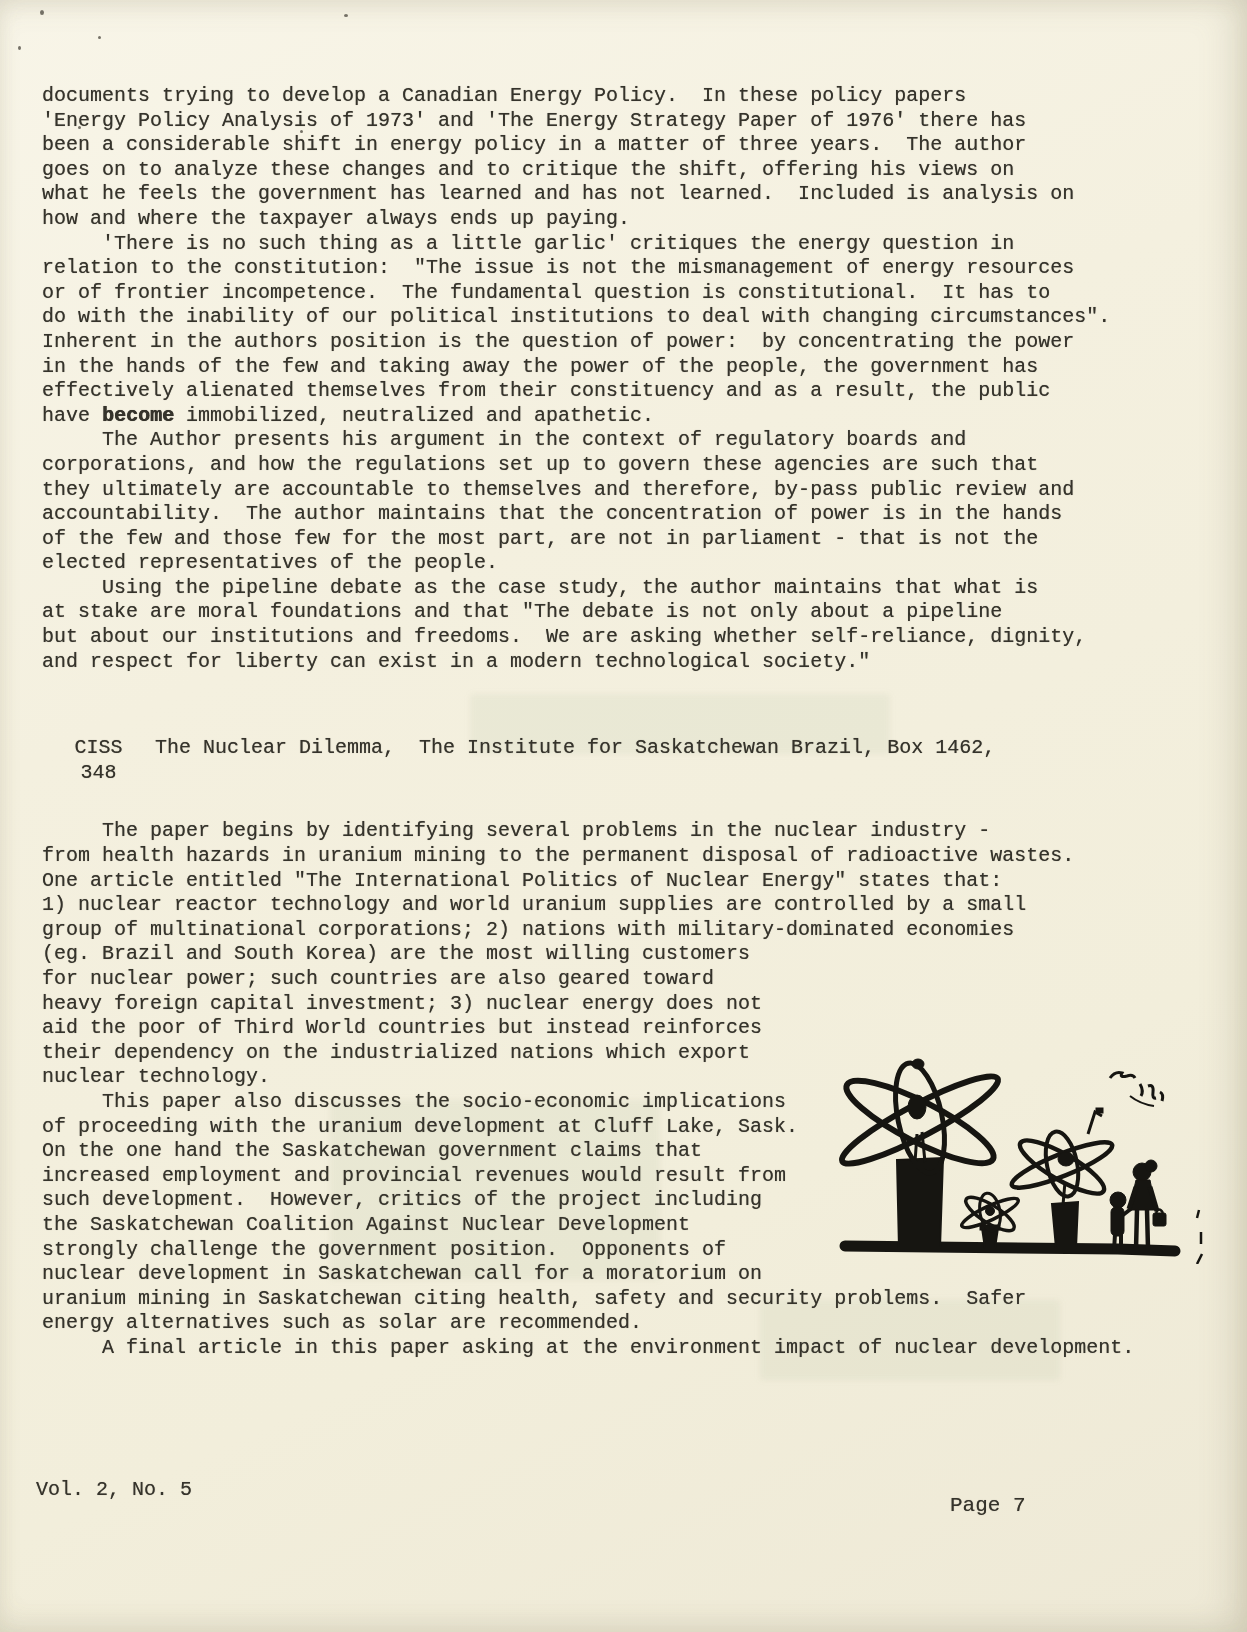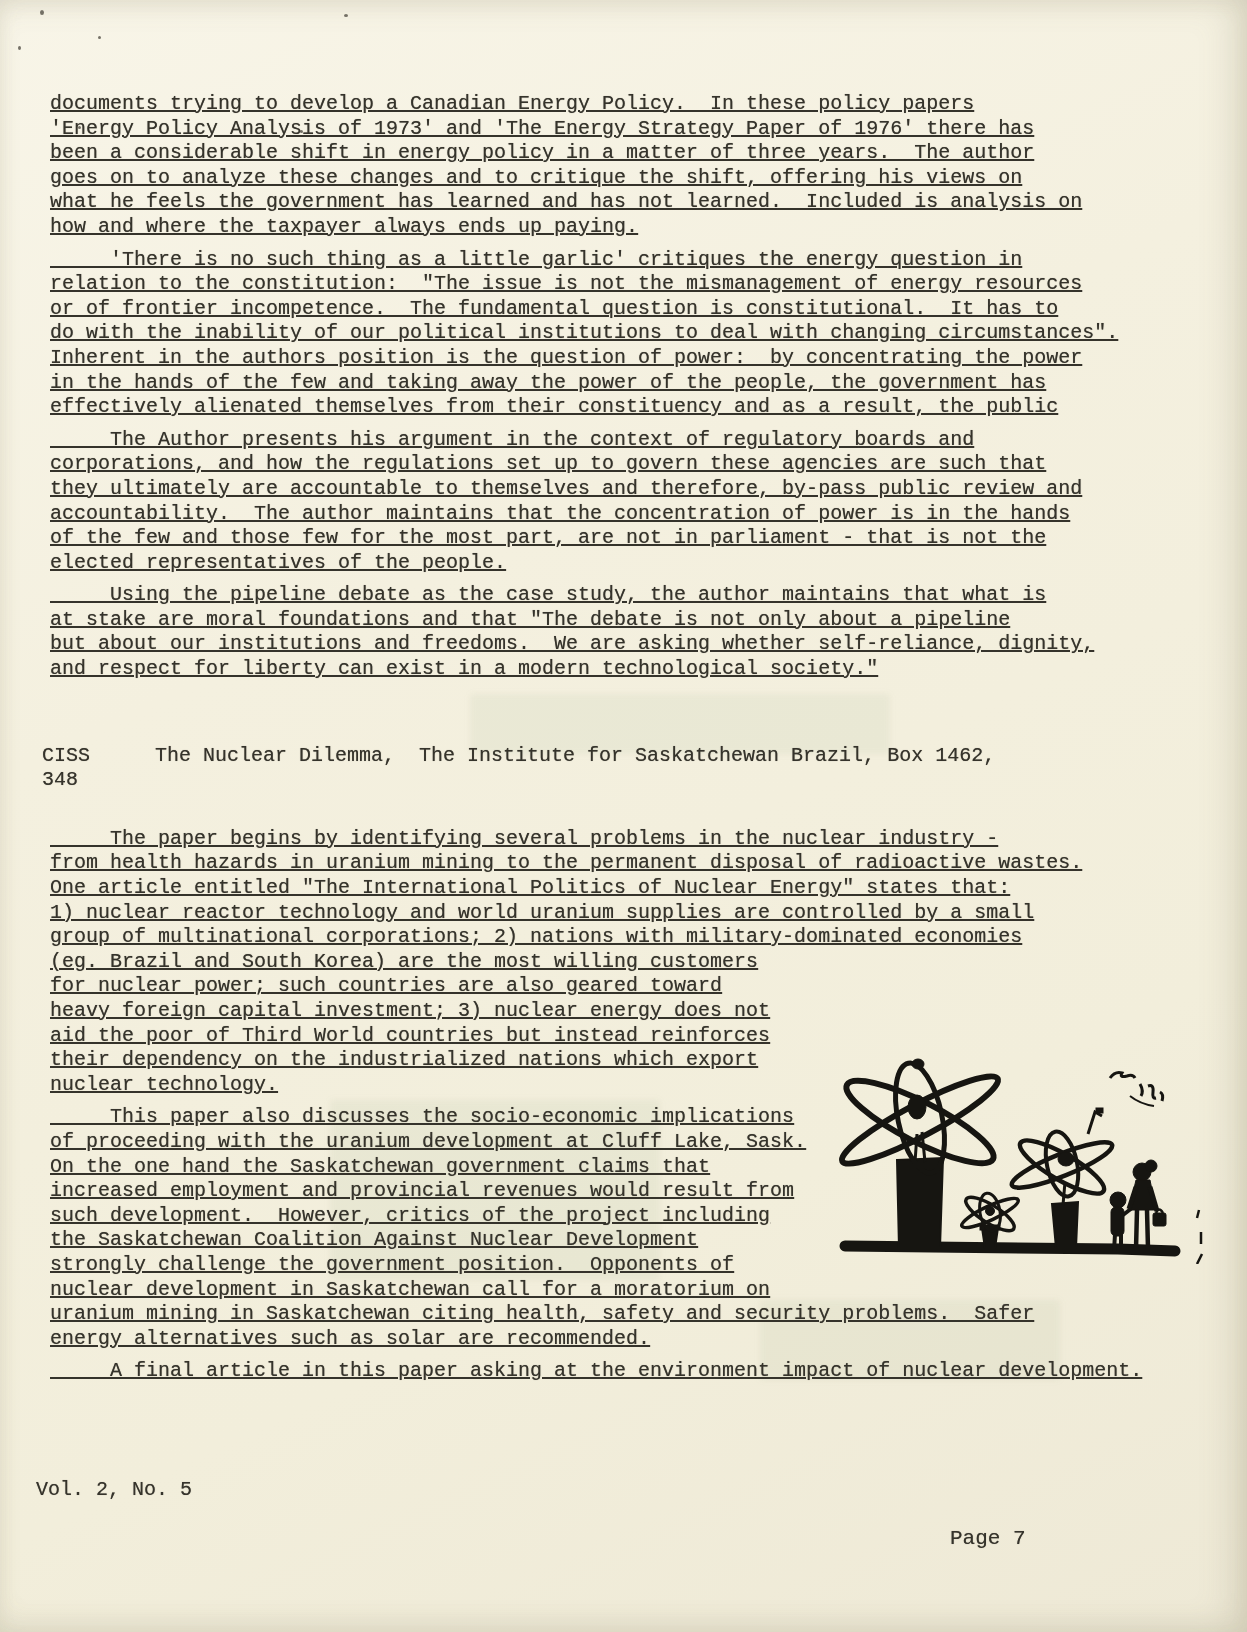--- a/index.html
+++ b/index.html
@@ -14,29 +14,29 @@
     box-shadow:inset -16px 0 34px rgba(120,110,80,0.16),
                inset 0 -8px 26px rgba(120,110,80,0.07),
                inset 0 6px 18px rgba(130,120,90,0.06);
     color:#35332b;
   }
   .content{
     position:absolute;left:42px;top:84px;width:1140px;
     font-size:20px;line-height:24.6px;
     text-shadow:0 0 0.7px rgba(45,42,35,0.65);
   }
-  pre.tx{margin:8px;font:inherit;white-space:pre;text-decoration:underline;}
+  pre.tx{margin:0;font:inherit;white-space:pre;}
   .line{white-space:pre;}
   .overtyped{font-weight:bold;text-shadow:0.6px 0 0 currentColor,0 0 0.7px rgba(45,42,35,0.65);}
-  .entry{display:flex;margin-top:62px;}
+  .entry{display:flex;margin-top:62px;text-align:center;}
   .entry-ids{width:113px;flex:0 0 113px;}
   .title-underline{text-underline-offset:4px;text-decoration-thickness:2px;}
   .review{margin-top:34px;}
   .footer-left{position:absolute;left:36px;top:1478px;font-size:20px;text-shadow:0 0 0.7px rgba(45,42,35,0.6);}
-  .footer-right{position:absolute;left:950px;top:1527px;font-size:21px;text-shadow:0 0 0.7px rgba(45,42,35,0.6);}
+  .footer-right{position:absolute;left:950px;top:1494px;font-size:21px;text-shadow:0 0 0.7px rgba(45,42,35,0.6);}
   .speck{position:absolute;background:#4a463c;border-radius:50%;opacity:.75;}
   .illustration{position:absolute;left:800px;top:1012px;}
   .ghost{position:absolute;background:rgba(120,140,100,0.07);filter:blur(3px);border-radius:4px;}
 </style>
 </head>
 <body>
 
 <div class="page">
 
   <div class="speck" style="left:40px;top:10px;width:4px;height:5px;"></div>
@@ -57,20 +57,21 @@
 goes on to analyze these changes and to critique the shift, offering his views on
 what he feels the government has learned and has not learned.  Included is analysis on
 how and where the taxpayer always ends up paying.</pre>
     <pre class="tx">     'There is no such thing as a little garlic' critiques the energy question in
 relation to the constitution:  "The issue is not the mismanagement of energy resources
 or of frontier incompetence.  The fundamental question is constitutional.  It has to
 do with the inability of our political institutions to deal with changing circumstances".
 Inherent in the authors position is the question of power:  by concentrating the power
 in the hands of the few and taking away the power of the people, the government has
 effectively alienated themselves from their constituency and as a result, the public</pre>
+    <div class="line"><span>have </span><span class="overtyped">become</span><span> immobilized, neutralized and apathetic.</span></div>
     <pre class="tx">     The Author presents his argument in the context of regulatory boards and
 corporations, and how the regulations set up to govern these agencies are such that
 they ultimately are accountable to themselves and therefore, by-pass public review and
 accountability.  The author maintains that the concentration of power is in the hands
 of the few and those few for the most part, are not in parliament - that is not the
 elected representatives of the people.</pre>
     <pre class="tx">     Using the pipeline debate as the case study, the author maintains that what is
 at stake are moral foundations and that "The debate is not only about a pipeline
 but about our institutions and freedoms.  We are asking whether self-reliance, dignity,
 and respect for liberty can exist in a modern technological society."</pre>

